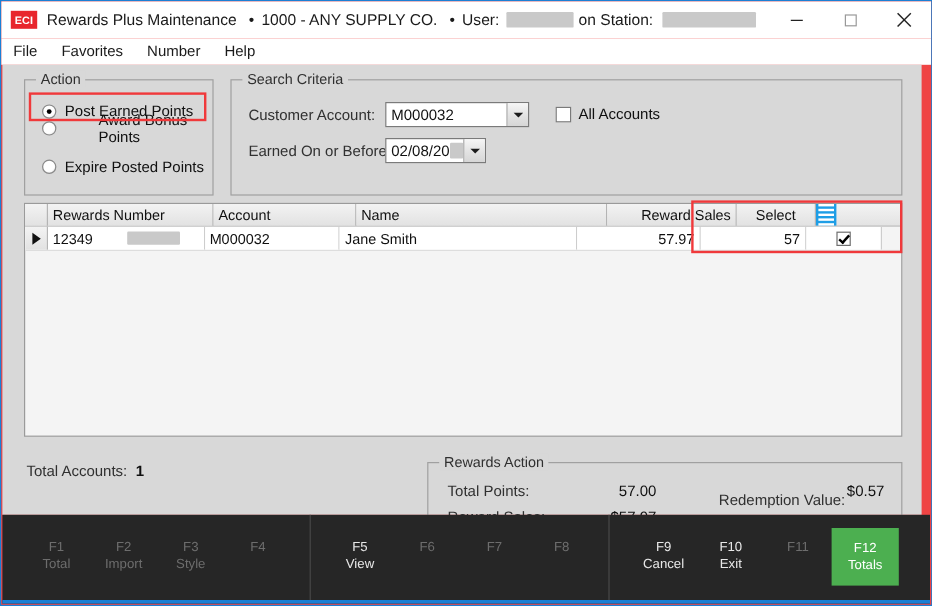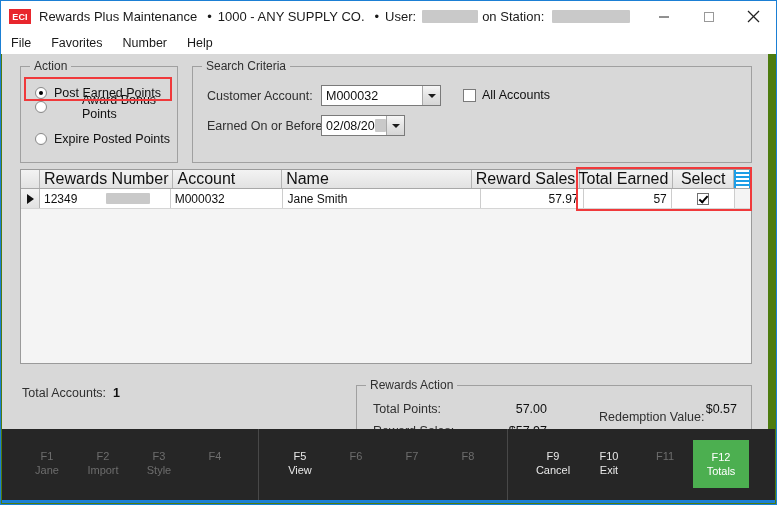--- a/index.html
+++ b/index.html
@@ -9,21 +9,21 @@
   }
   body {
     font-family: "Liberation Sans", sans-serif;
     -webkit-font-smoothing: antialiased;
   }
   #app {
     position: relative;
     width: 777px;
     height: 505px;
     overflow: hidden;
-    background: #4d7c0f;
+    background: #ef4444;
     box-sizing: border-box;
     border: 1px solid #1b7fd4;
   }
 
   
   .titlebar {
     position: absolute;
     left: 0; top: 0;
     width: 775px;
     height: 31px;
@@ -251,21 +251,21 @@
   .grid-header {
     display: flex;
     height: 19px;
     background: linear-gradient(to bottom, #f3f3f3 0%, #e3e3e3 100%);
     border-bottom: 1px solid #a8a8a8;
     box-sizing: border-box;
   }
   .gh-cell {
     border-right: 1px solid #b4b4b4;
     box-sizing: border-box;
-    font-size: 16px;
+    font-size: 12px;
     color: #101010;
     display: flex;
     align-items: center;
     padding: 0 4px;
     white-space: nowrap;
     background: linear-gradient(to bottom, #f3f3f3 0%, #e2e2e2 100%);
   }
   .gh-cell.right { justify-content: flex-end; }
   .gh-cell.center { justify-content: center; }
   .grid-row {
@@ -508,21 +508,20 @@
       </div>
     </div>
 
     <div id="grid">
       <div class="grid-header">
         <div class="row-indicator"></div>
         <div class="gh-cell" style="width:138px;">Rewards Number</div>
         <div class="gh-cell" style="width:119px;">Account</div>
         <div class="gh-cell" style="width:209px;">Name</div>
         <div class="gh-cell right" style="width:108px;">Reward Sales</div>
-        <div class="gh-cell right" style="width:93px;">Total Earned</div>
         <div class="gh-cell center" style="width:66px;">Select</div>
         <div class="grid-menu-icon">
             <span></span>
             <span></span>
             <span></span>
             <span></span>
             <span></span>
           </div>
       </div>
       <div class="grid-row">
@@ -561,21 +560,21 @@
     </div>
 
   </div>
 
   <div class="fkeybar">
     <div class="fk-sep" style="left:256px;"></div>
     <div class="fk-sep" style="left:505px;"></div>
 
     <div class="fkey" style="left:17px;">
       <span class="fk-name">F1</span>
-      <span class="fk-label">Jane</span>
+      <span class="fk-label">Total</span>
     </div>
     <div class="fkey" style="left:73px;">
       <span class="fk-name">F2</span>
       <span class="fk-label">Import</span>
     </div>
     <div class="fkey" style="left:129px;">
       <span class="fk-name">F3</span>
       <span class="fk-label">Style</span>
     </div>
     <div class="fkey" style="left:185px;">

